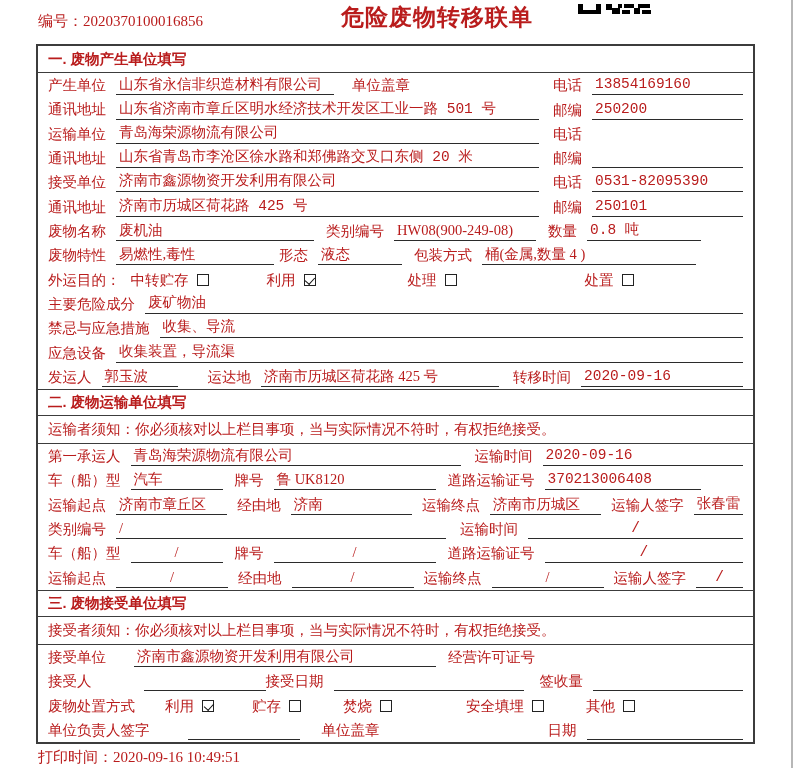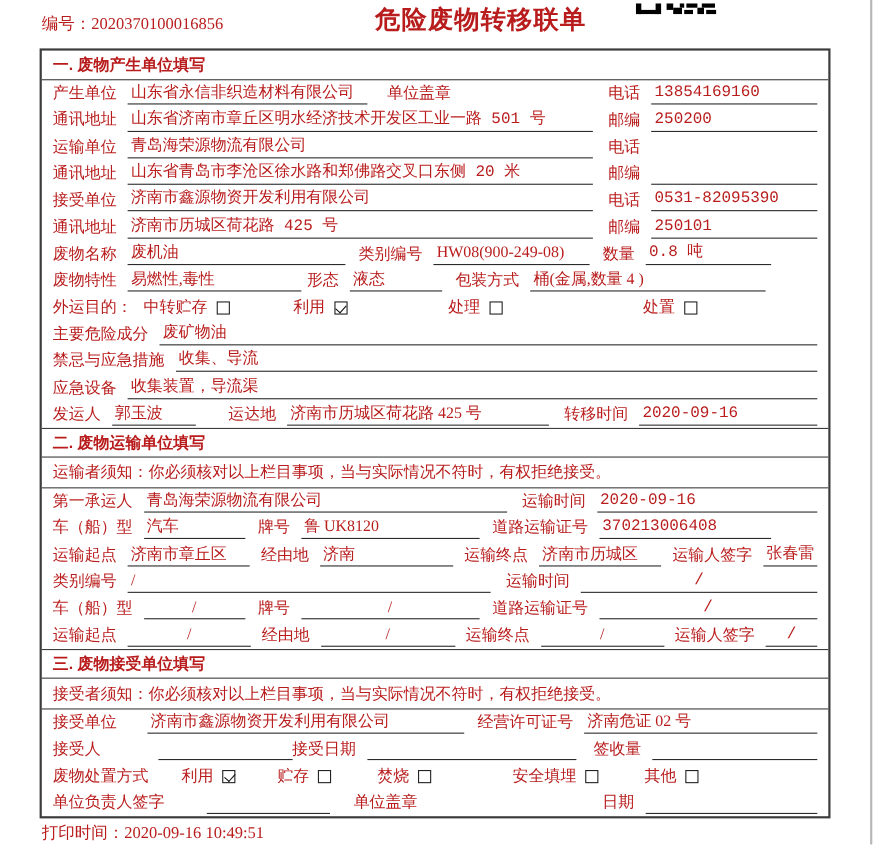--- a/index.html
+++ b/index.html
@@ -260,21 +260,20 @@
       <span class="val fill ctr">/</span>
     </div>
 
     <div class="sec-title bt">三. 废物接受单位填写</div>
     <div class="notice">接受者须知：你必须核对以上栏目事项，当与实际情况不符时，有权拒绝接受。</div>
 
     <div class="r">
       <span class="lbl">接受单位</span>
       <span class="val" style="width:302px;margin-left:18px">济南市鑫源物资开发利用有限公司</span>
       <span class="lbl" style="margin-left:12px">经营许可证号</span>
-      <span class="val" style="width:222px">济南危证 02 号</span>
     </div>
 
     <div class="r">
       <span class="lbl">接受人</span>
       <span class="val" style="width:122px;margin-left:42px"></span>
       <span class="lbl" style="">接受日期</span>
       <span class="val" style="width:190px"></span>
       <span class="lbl" style="margin-left:16px">签收量</span>
       <span class="val fill"></span>
     </div>

